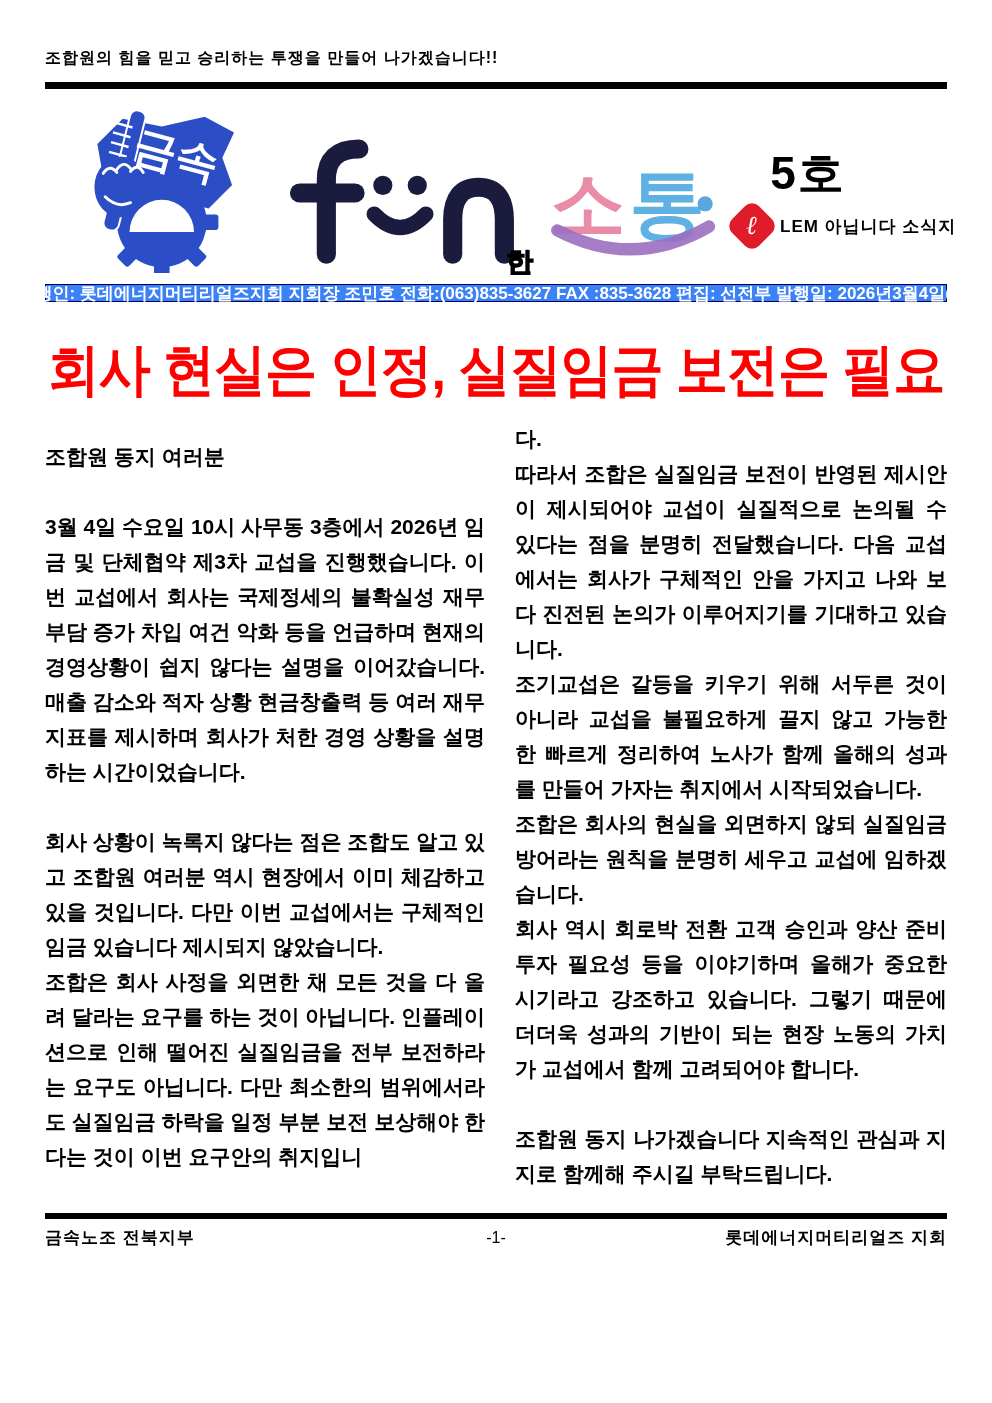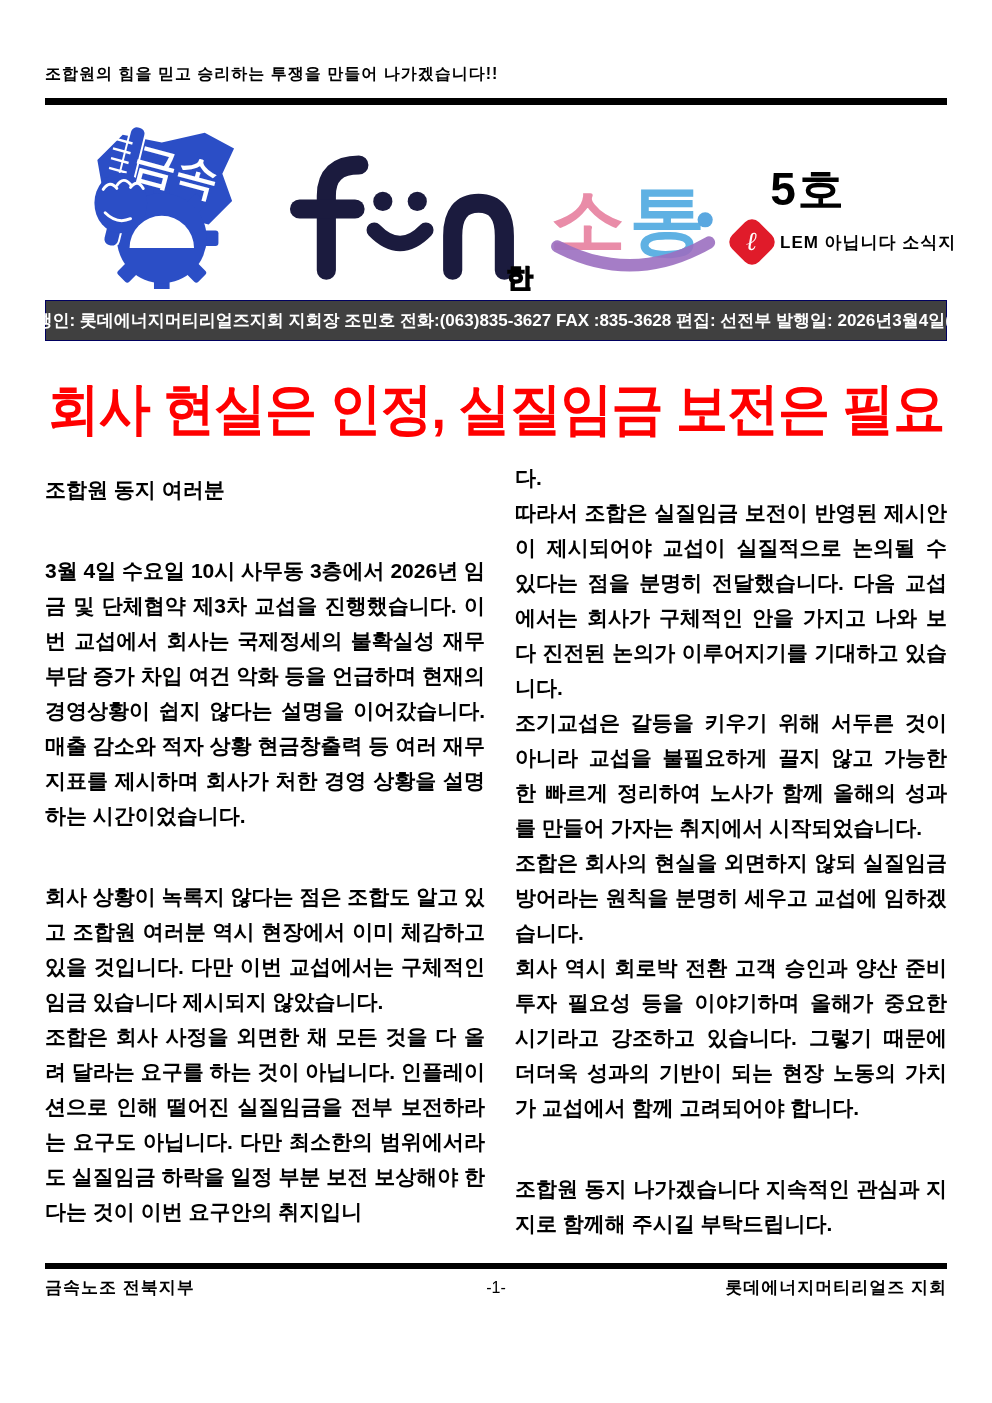--- a/index.html
+++ b/index.html
@@ -1,20 +1,20 @@
 <!DOCTYPE html>
 <html><head>
 <meta charset="utf-8">
 <style>
   * { margin:0; padding:0; box-sizing:border-box; }
   html,body { background:#fff; }
   body { font-family:"Liberation Sans", sans-serif; }
   .page {
     position:relative; width:992px; height:1403px; margin:0 auto;
-    background:#fff; overflow:hidden; padding:16px 45px;
+    background:#fff; overflow:hidden; padding:0 45px;
   }
   
   .top-slogan {
     margin-top:48px; font-size:16px; font-weight:bold; color:#000;
     letter-spacing:1px;
   }
   .rule-thick { margin-top:13px; height:7px; background:#000; }
   
   .masthead { position:relative; height:172px; margin-top:14px; }
   .metal-logo { position:absolute; left:14px; top:4px; width:188px; height:166px; }
@@ -30,40 +30,40 @@
     transform:rotate(45deg); display:flex; align-items:center; justify-content:center;
     flex:0 0 auto;
   }
   .lem-letter {
     transform:rotate(-45deg); color:#fff; font-size:26px; font-weight:bold;
     font-style:italic; font-family:"Liberation Serif", serif; line-height:1;
   }
   .lem-tagline { font-size:17px; font-weight:bold; color:#000; letter-spacing:1px; white-space:nowrap; }
   
   .publisher-bar {
-    margin-top:9px; height:41px; background:#404040; border:1px solid #000060;
+    margin-top:9px; height:18px; background:#3b82f6; border:1px solid #000060;
     display:flex; align-items:center; justify-content:center;
   }
   .publisher-bar span {
     color:#fff; font-size:17px; font-weight:bold; white-space:nowrap; letter-spacing:0px;
   }
   
   .headline {
     margin-top:31px; text-align:center; color:#ff0000; font-size:52px;
     font-weight:bold; letter-spacing:-1px; white-space:nowrap;
     transform:scaleY(1.08); transform-origin:top center;
   }
   
   .article { display:flex; margin-top:18px; align-items:center; }
   .col { width:440px; font-size:21px; font-weight:700; line-height:35px;
          text-align:justify; word-break:break-all; color:#000; }
   .col-right { flex:1; }
   .col-divider { width:2px; background:#000; margin:6px 14px 78px 14px; }
   .col p { margin:0; }
-  .col p.gap { margin-top:46px; }
+  .col p.gap { margin-top:35px; }
   
   .footer-rule { margin-top:22px; height:6px; background:#000; }
   .footer-row { margin-top:7px; display:flex; align-items:baseline; }
   .footer-left, .footer-right { font-size:17px; font-weight:bold; color:#000; flex:1; letter-spacing:1px; }
   .footer-center { font-size:16px; color:#000; flex:1; text-align:center; }
   .footer-right { text-align:right; }
 </style>
 </head>
 <body>
 

